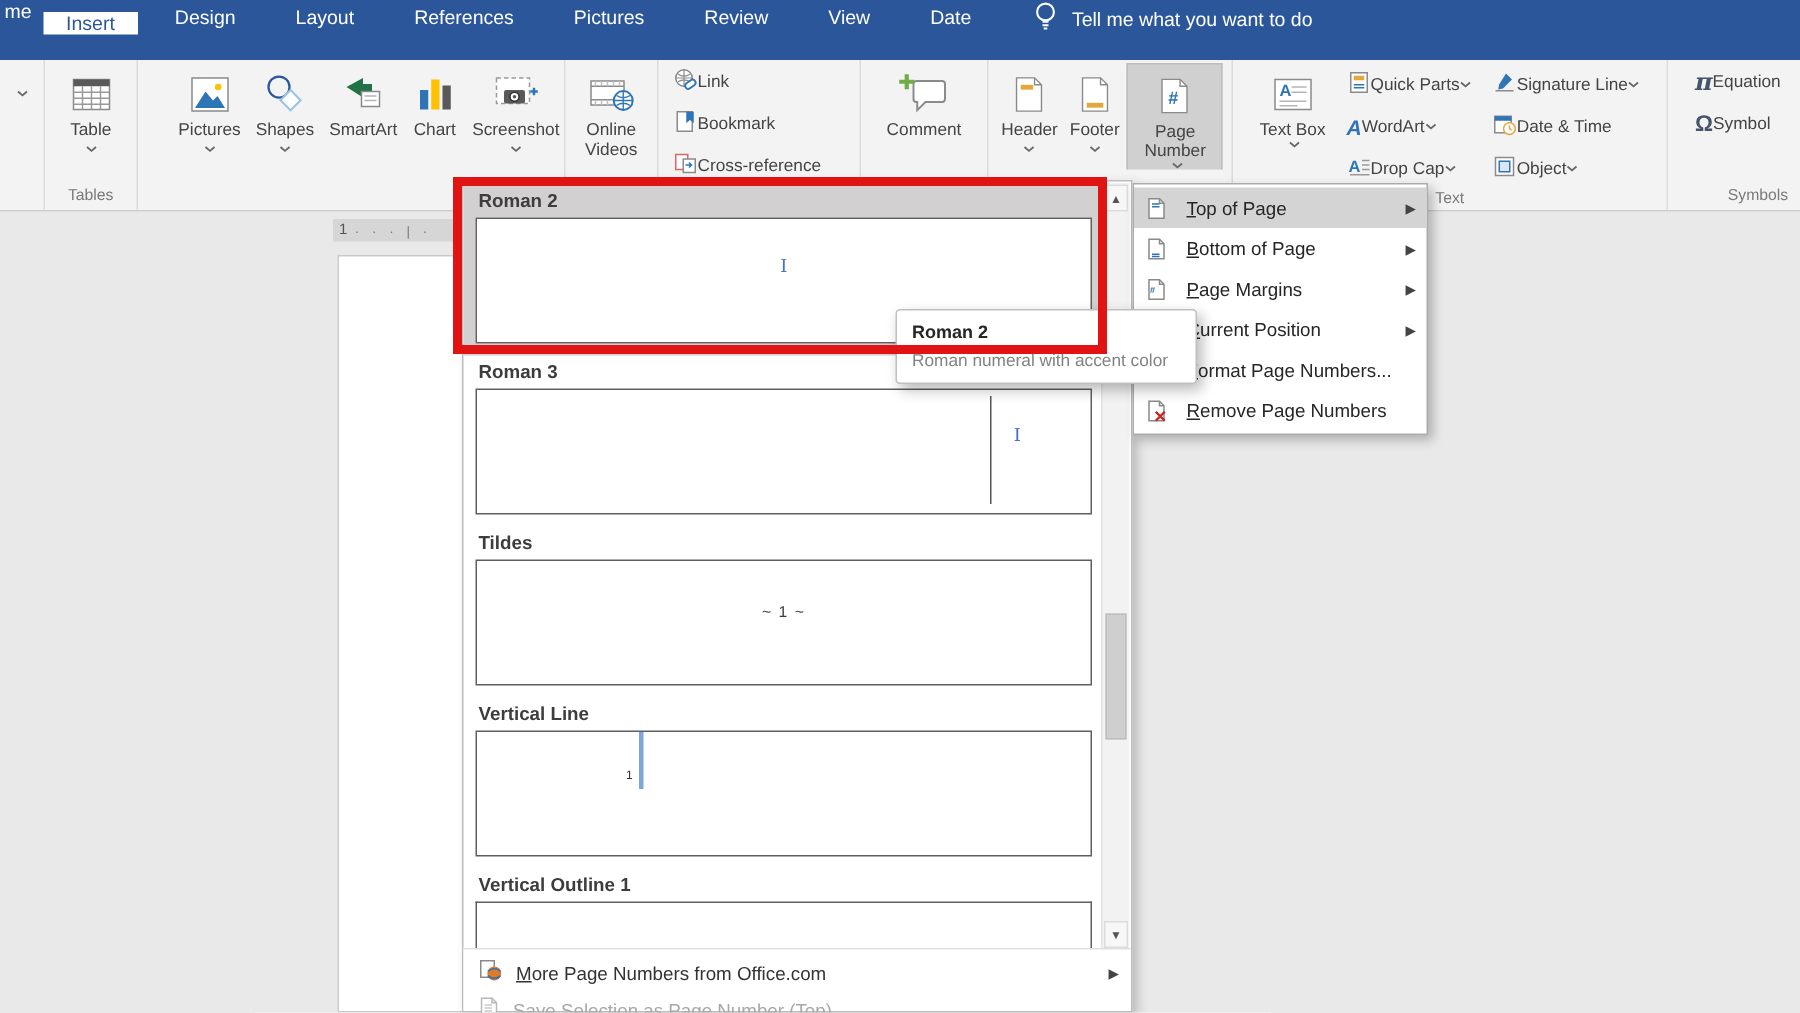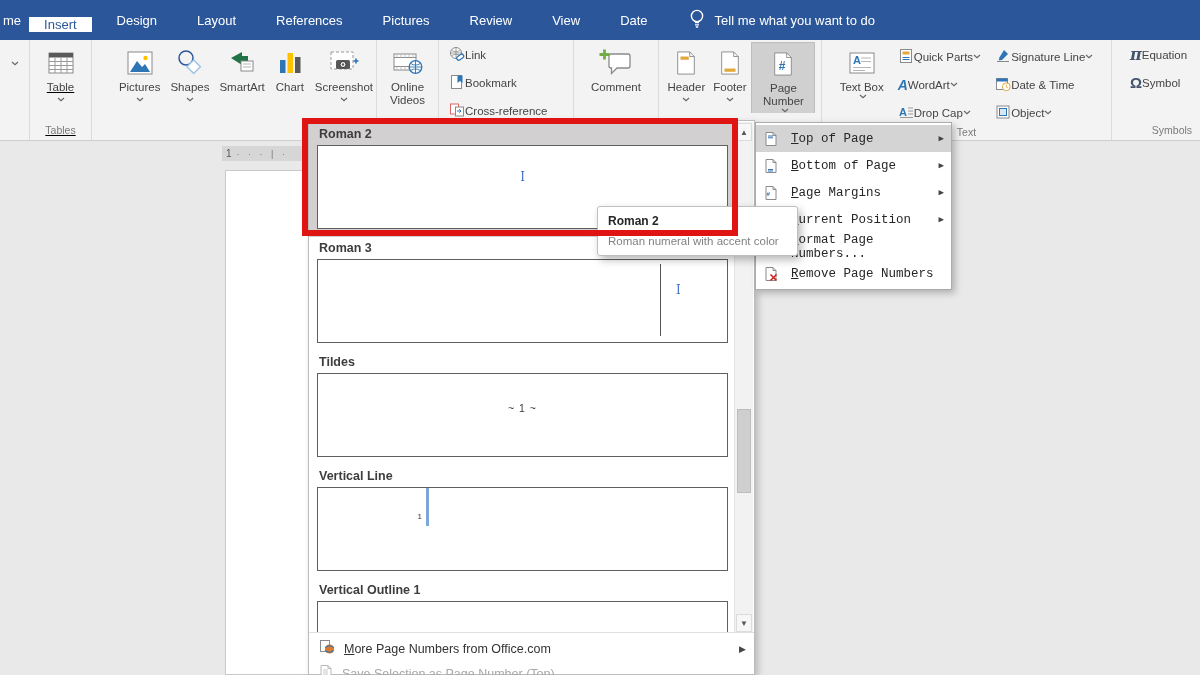--- a/index.html
+++ b/index.html
@@ -1,20 +1,20 @@
 <!DOCTYPE html>
 <html><head>
 <meta charset="utf-8">
 <style>
   html,body{margin:0;padding:0;}
   body{font-family:"Liberation Sans",sans-serif;}
   .screen{position:relative;width:1200px;height:675px;overflow:hidden;background:#e9e9e9;}
 
   
-  .tabbar{position:absolute;left:0;top:0;width:1200px;height:40px;background:#2b579a;display:flex;align-items:center;color:#fff;font-size:13px;}
+  .tabbar{position:absolute;left:0;top:0;width:1200px;height:40px;background:#2b579a;display:flex;align-items:flex-start;color:#fff;font-size:13px;}
   .tab{display:flex;align-items:center;padding:0 15px;cursor:default;white-space:nowrap;}
   .tab.partial{padding:0 8px 0 3px;}
   .tab.active{background:#fff;color:#2b579a;margin-top:8px;}
   .tellme{display:flex;align-items:center;gap:10px;margin-left:26px;font-size:13px;}
 
   
   .ribbon{position:absolute;left:0;top:40px;width:1200px;height:100px;background:#f3f3f3;border-bottom:1px solid #d0cece;display:flex;}
   .rgroup{position:relative;display:flex;flex-direction:column;border-right:1px solid #dcdcdc;box-sizing:border-box;flex:none;}
   .rgroup-body{flex:1;display:flex;align-items:flex-start;justify-content:center;padding-top:2px;}
   .rgroup-label{height:17px;line-height:15px;font-size:10.5px;color:#7a7a7a;text-align:center;}
@@ -54,21 +54,21 @@
   .sb-btn.up{top:1px;}
   .sb-btn.down{bottom:1px;}
   .sb-thumb{position:absolute;left:2px;right:2px;top:287px;height:84px;background:#cfcfcf;border:1px solid #bdbdbd;box-sizing:border-box;}
 
   .gallery-footer{position:absolute;left:0;right:0;bottom:0;height:42px;background:#fff;border-top:1px solid #e0e0e0;padding-top:3px;box-sizing:border-box;}
   .f-item{display:flex;align-items:center;gap:9px;height:25px;padding:0 8px 0 10px;font-size:12.5px;color:#333;}
   .f-item.disabled{color:#a8a8a8;}
   .f-item .m-arrow{margin-left:auto;}
 
   
-  .pn-menu{position:absolute;left:755px;top:122px;width:197px;background:#fff;border:1px solid #ababab;box-shadow:3px 3px 7px rgba(0,0,0,.25);padding:2px 0;box-sizing:border-box;z-index:11;font-family:Liberation Mono, monospace;}
+  .pn-menu{position:absolute;left:755px;top:122px;width:197px;background:#fff;border:1px solid #ababab;box-shadow:3px 3px 7px rgba(0,0,0,.25);padding:2px 0;box-sizing:border-box;z-index:11;}
   .m-item{display:flex;align-items:center;height:27px;padding:0 7px 0 8px;font-size:12.5px;color:#262626;}
   .m-item.hovered{background:#d4d4d4;}
   .m-icon{width:17px;height:16px;margin-right:10px;flex:none;display:flex;align-items:center;}
   .m-arrow{margin-left:auto;font-size:9px;color:#444;}
 
   
   .tooltip{position:absolute;left:597px;top:206px;width:201px;height:50px;background:#fff;border:1px solid #bfbfbf;border-radius:3px;box-shadow:3px 4px 9px rgba(0,0,0,.28);padding:7px 10px;box-sizing:border-box;z-index:20;}
   .tt-title{font-size:12px;font-weight:bold;color:#262626;}
   .tt-desc{font-size:11.5px;color:#828282;margin-top:7px;white-space:nowrap;}
 
@@ -109,21 +109,21 @@
 
     <div class="rgroup" style="width:30px;">
       <div class="rgroup-body" style="align-items:flex-start;padding-top:14px;">
         <span><svg class="chev" width="8" height="5" viewBox="0 0 8 5">
               <path d="M1 1l3 2.6L7 1" stroke="#666" fill="none" stroke-width="1.2"></path>
             </svg></span>
       </div>
       <div class="rgroup-label"></div>
     </div>
 
-    <div class="rgroup" style="width:62px;text-decoration:underline;">
+    <div class="rgroup" style="width:62px;">
       <div class="rgroup-body">
         <div class="bbtn">
           <span class="bicon">
             <svg width="30" height="30" viewBox="0 0 30 30">
                 <rect x="3" y="5" width="24" height="20" fill="#fff" stroke="#8a8a8a"></rect>
                 <rect x="3" y="5" width="24" height="4.5" fill="#595959"></rect>
                 <path d="M3 13.5h24M3 17.5h24M3 21.5h24M9 9.5v15.5M15 9.5v15.5M21 9.5v15.5" stroke="#9a9a9a" fill="none"></path>
               </svg>
           </span>
           <span class="blabel">Table</span>

